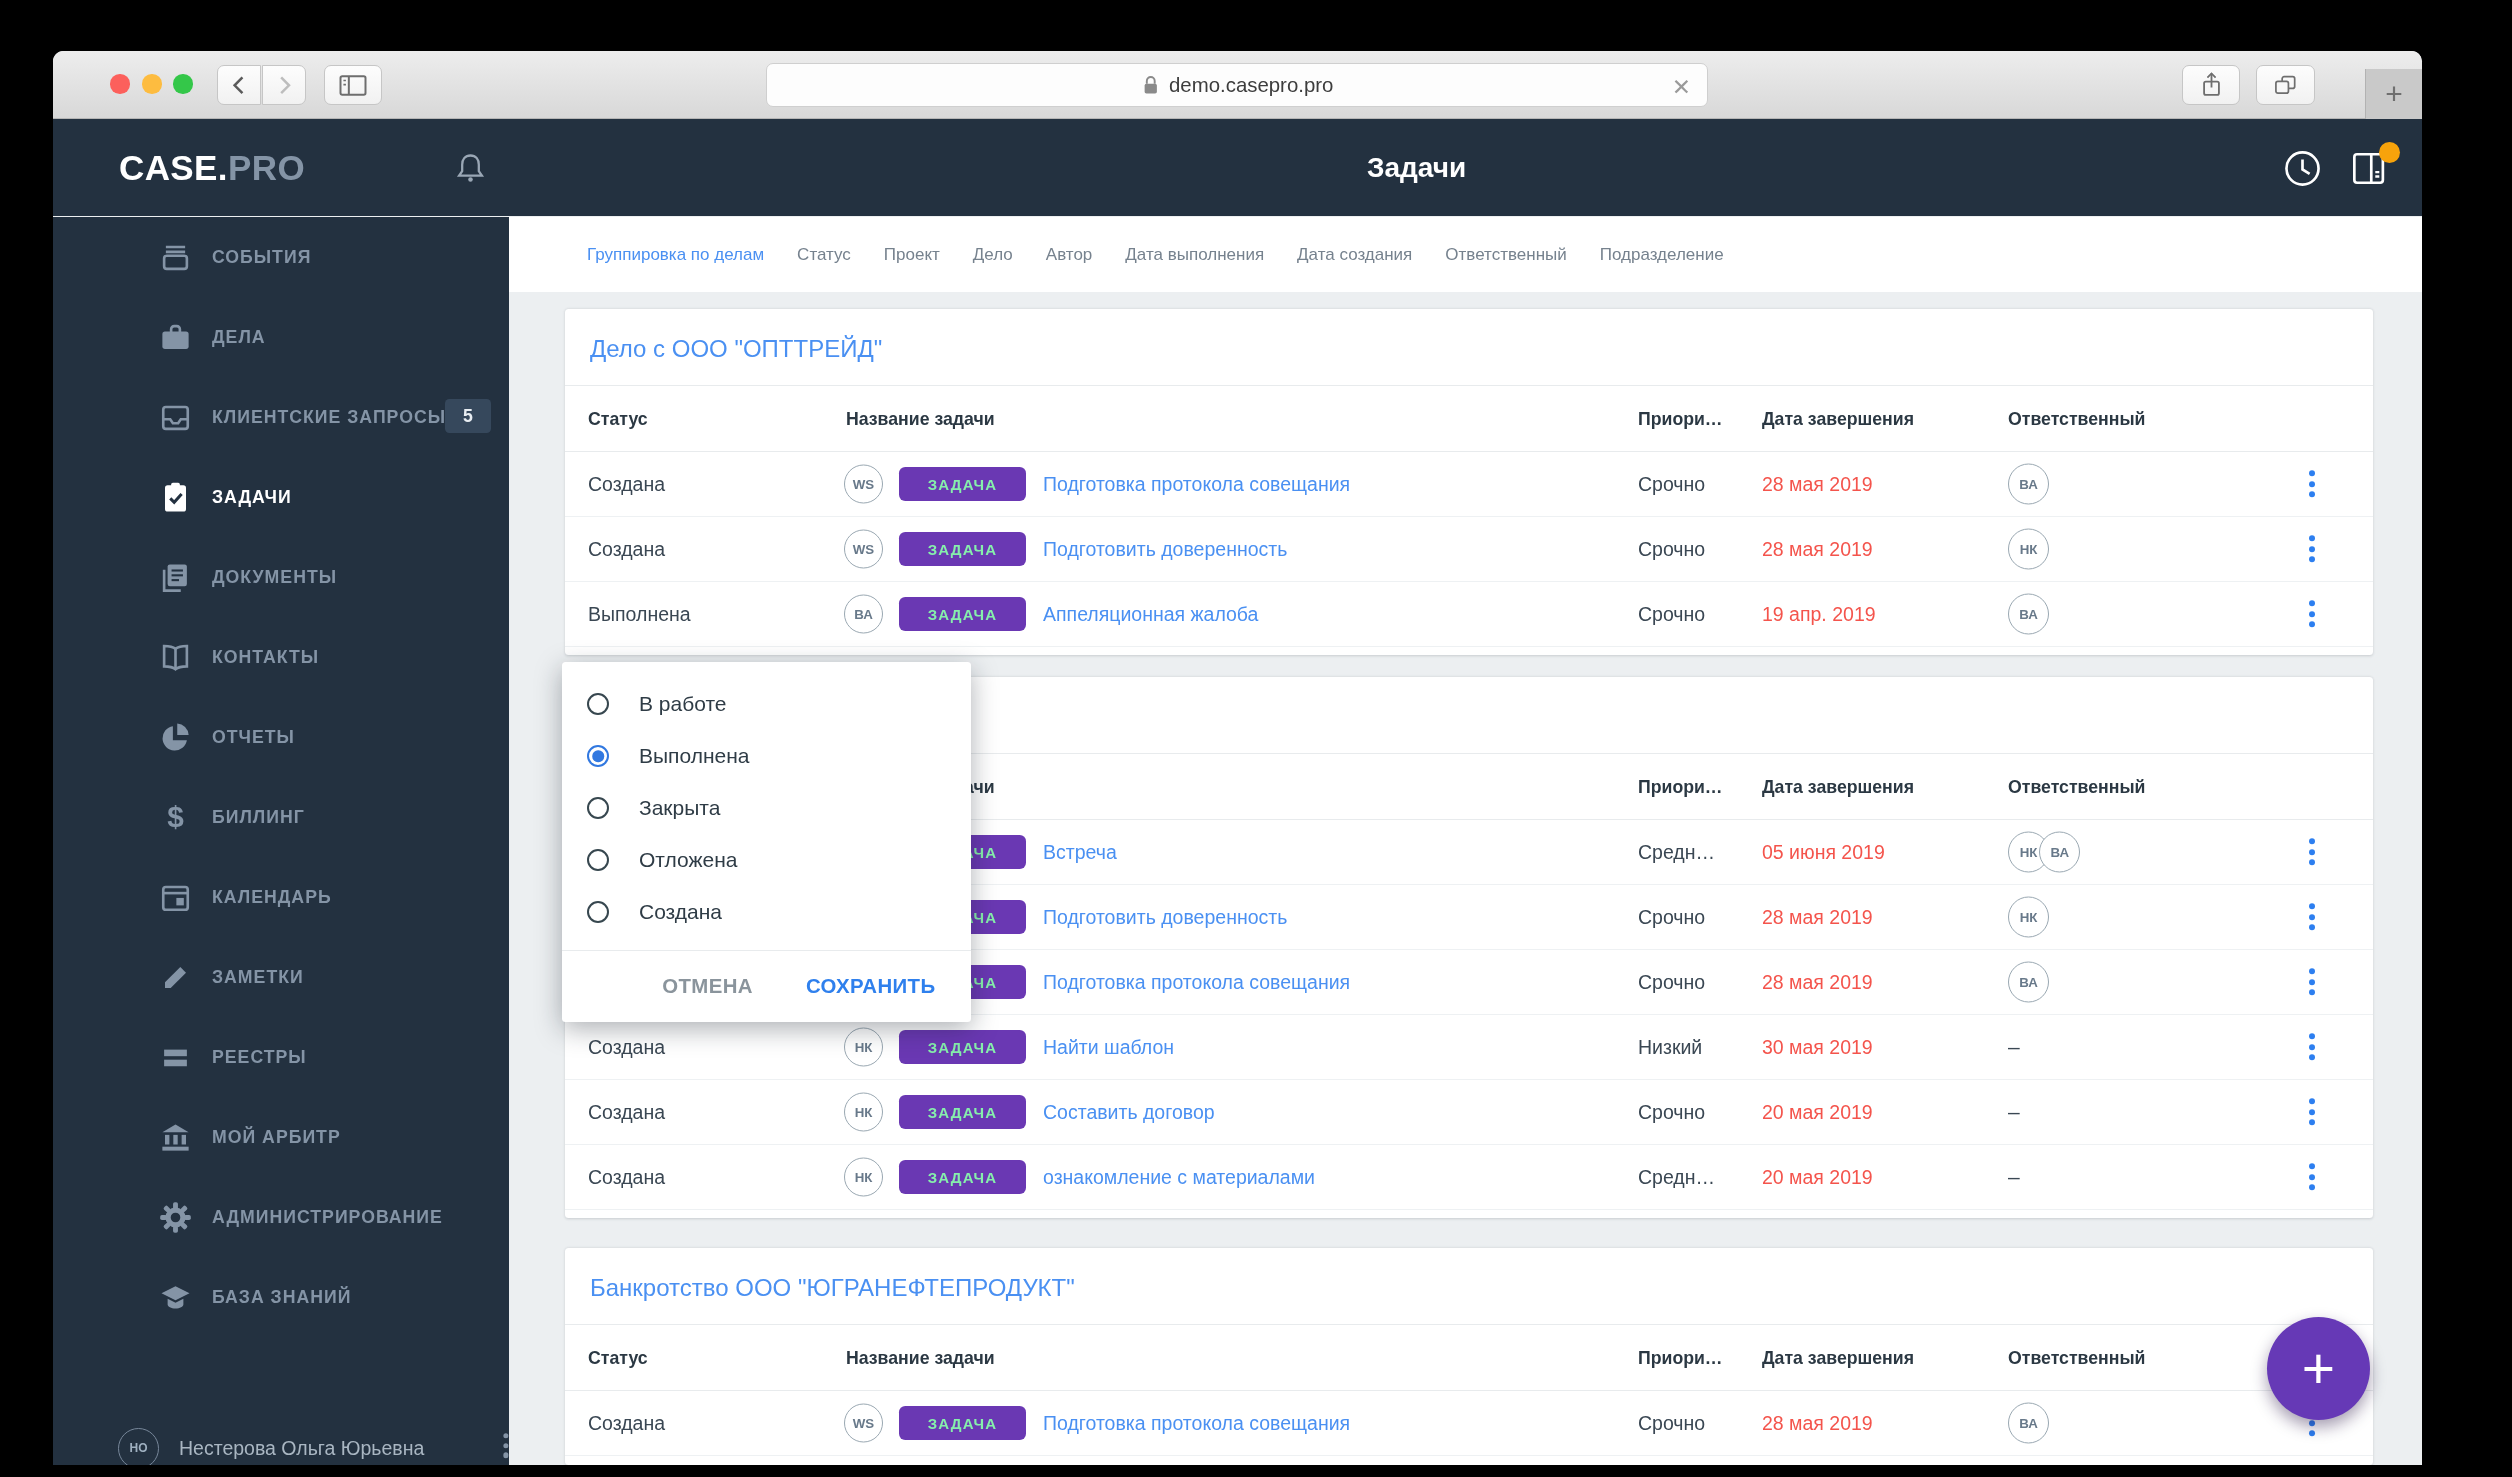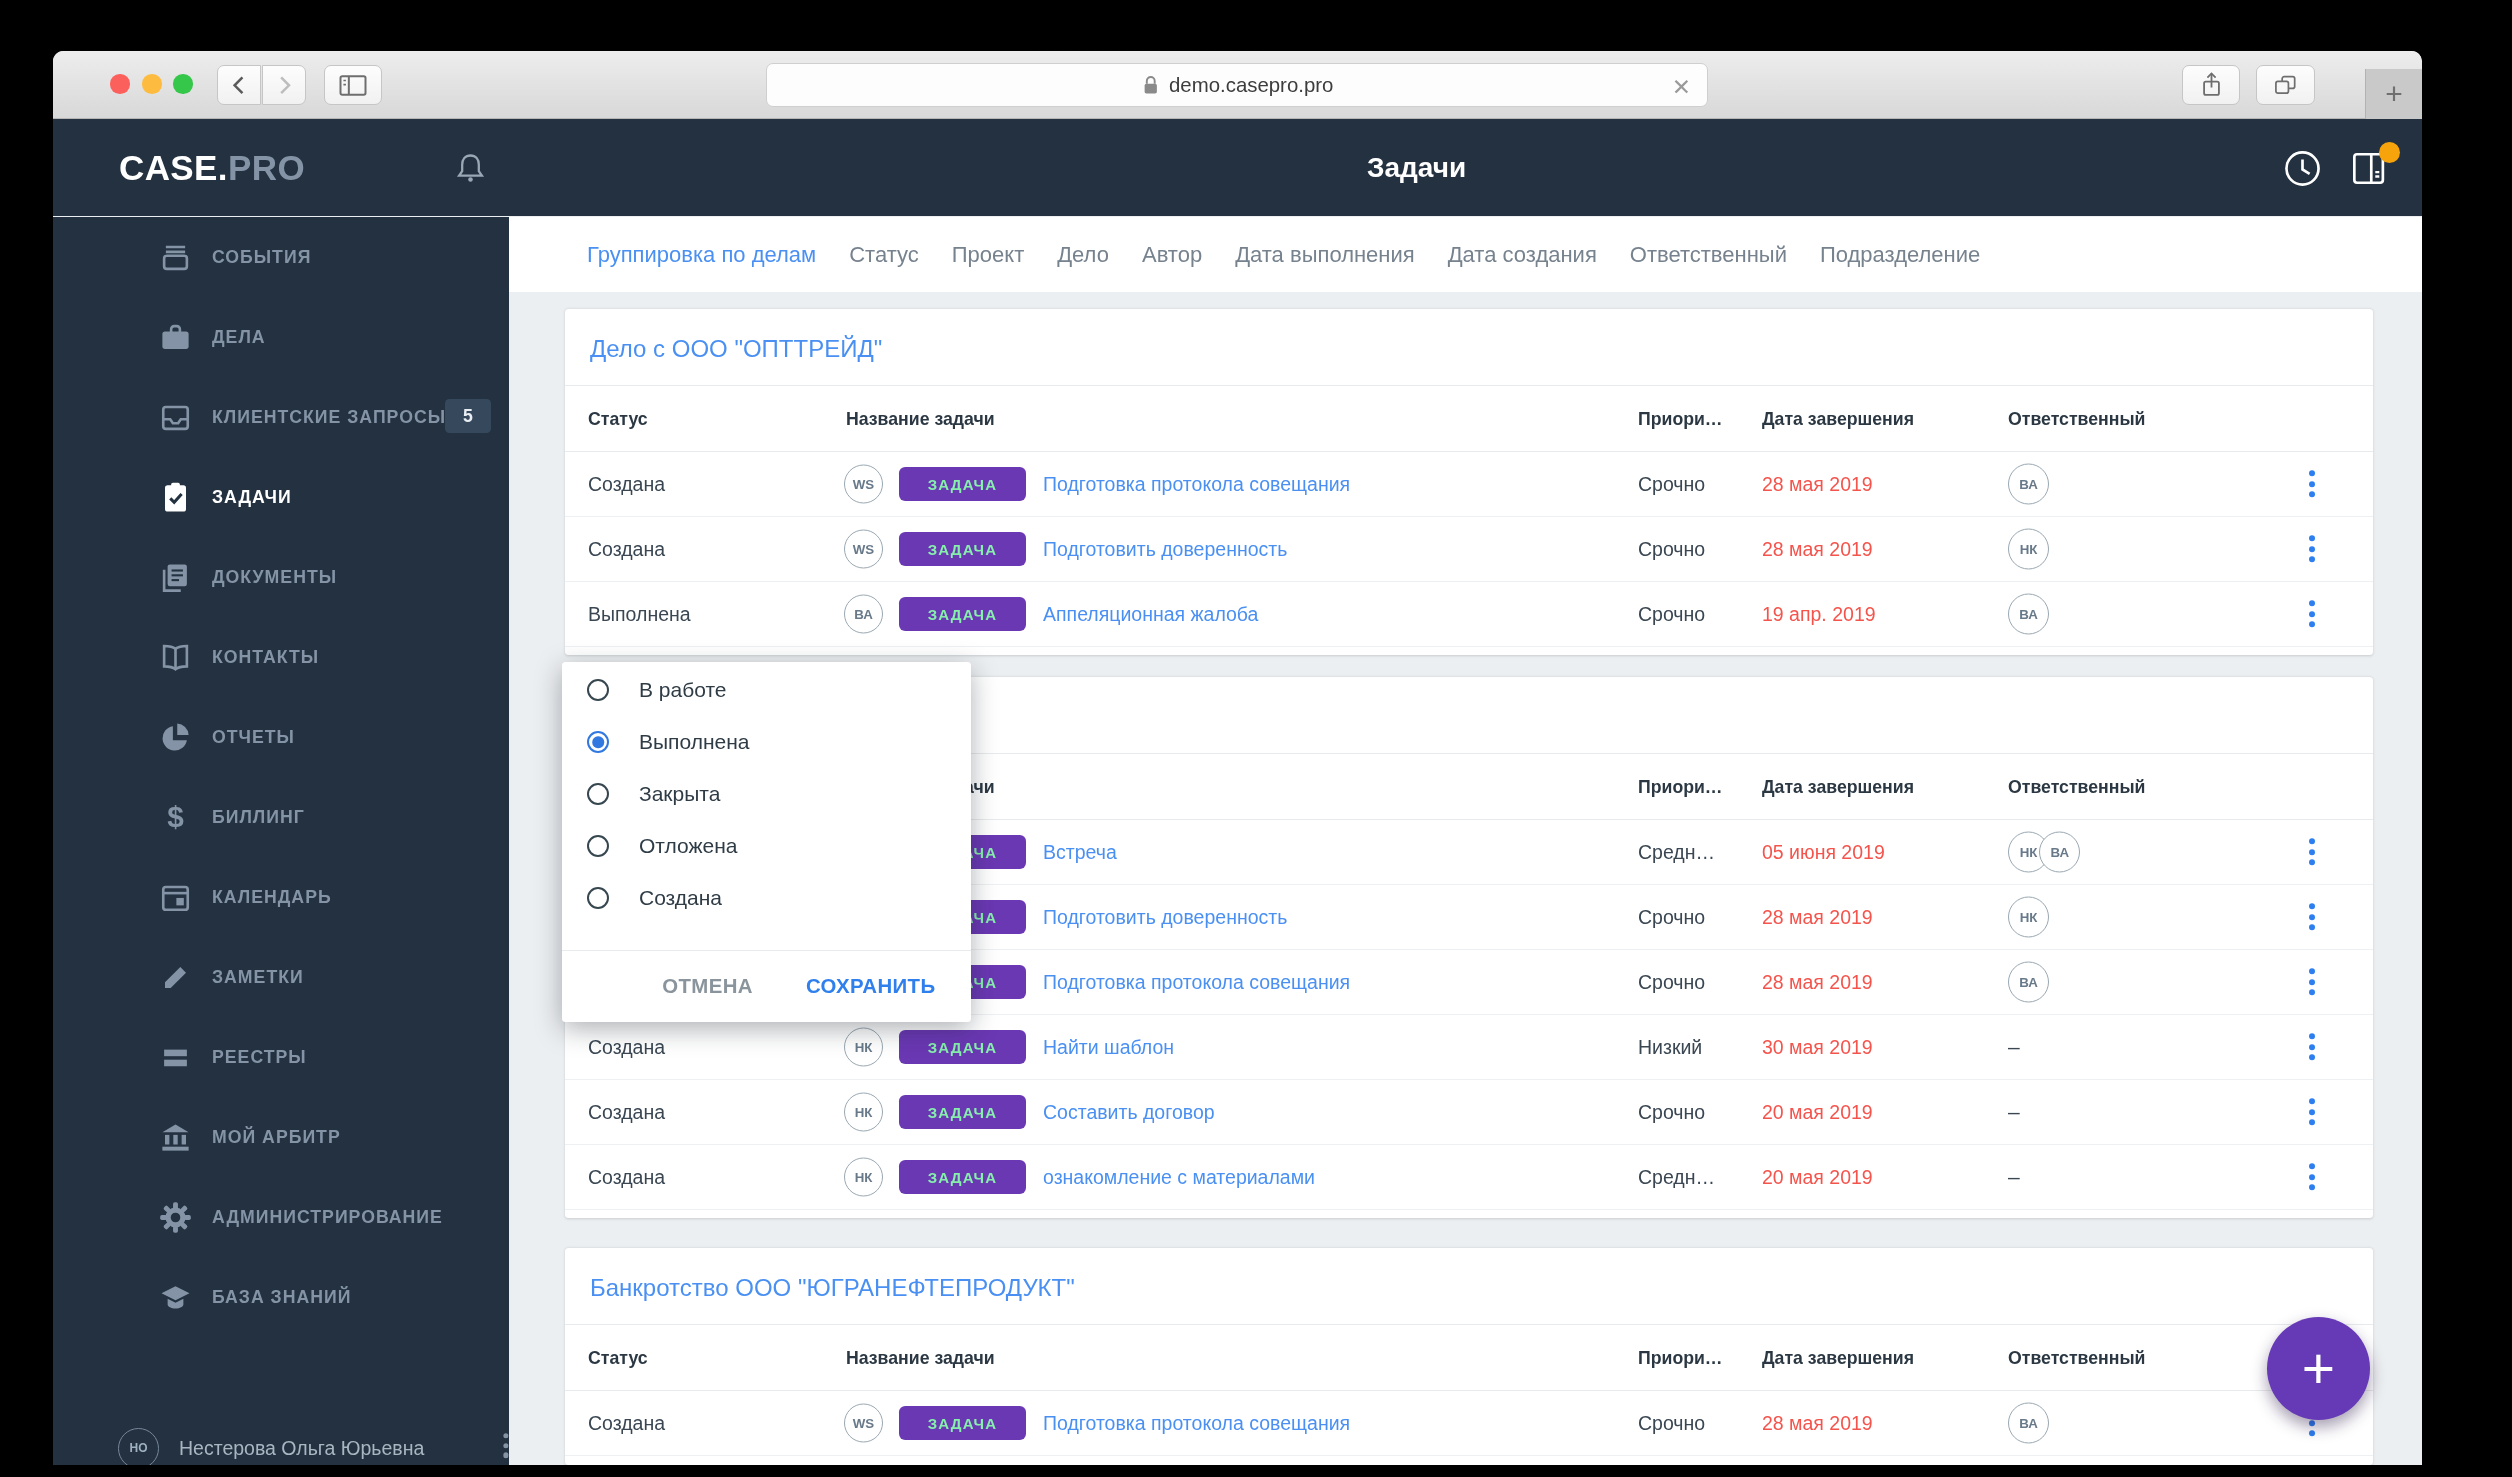--- a/index.html
+++ b/index.html
@@ -45,21 +45,21 @@
   .side-user{position:absolute;left:0;bottom:-19.5px;width:456px;height:73px;display:flex;align-items:center;}
   .uavatar{position:absolute;left:65px;width:41px;height:41px;border:1.8px solid #77879a;border-radius:50%;color:#9fb0c0;font-size:12px;font-weight:bold;display:flex;align-items:center;justify-content:center;}
   .uname{position:absolute;left:126px;color:#a9b6c2;font-size:19.5px;}
   .ukebab{position:absolute;left:453px;top:50%;transform:translate(-50%,-60%);}
   .dots{display:flex;flex-direction:column;gap:4.4px;align-items:center;}
   .dots i{width:6.2px;height:6.2px;border-radius:50%;background:#2d7ff0;display:block;}
   .dots.gray i{background:#8494a6;width:5.3px;height:5.3px;}
 
   
   .filterbar{position:absolute;left:456px;top:166px;right:0;height:75px;background:#fff;display:flex;align-items:center;gap:33px;padding-left:78px;}
-  .filter-item{font-size:22px;color:#76828e;cursor:pointer;white-space:nowrap;}
+  .filter-item{font-size:17px;color:#76828e;cursor:pointer;white-space:nowrap;}
   .filter-item.active{color:#4a90f2;}
 
   .card{position:absolute;left:512px;width:1808px;background:#fff;border-radius:3.5px;box-shadow:0 0.9px 2.7px rgba(40,50,60,.18);}
   .card-title{height:77px;border-bottom:0.9px solid #e8ebed;position:relative;}
   .card-title h2{margin:0;position:absolute;left:25px;top:50%;transform:translateY(-44%);font-size:24px;font-weight:normal;color:#4a90f2;}
   .thead{position:relative;height:66px;border-bottom:0.9px solid #e8ebed;}
   .thead span{position:absolute;top:50%;transform:translateY(-50%);font-size:17.7px;font-weight:bold;color:#2b3843;}
   .h-status{left:23px;} .h-task{left:281px;} .h-prio{left:1073px;} .h-due{left:1197px;} .h-asg{left:1443px;}
   .rows{position:relative;}
   .trow{position:relative;height:65px;border-bottom:0.9px solid #eef1f3;}
@@ -76,21 +76,21 @@
   .asg-dash{font-size:21px;color:#3a4753;}
   .c-kebab{left:1737px;padding:7px;cursor:pointer;}
   .card-pad{height:8px;}
 
   #card-0{top:258px;}
   #card-1{top:626px;}
   #card-2{top:1197px;height:217px;overflow:hidden;}
 
   
   .popover{position:absolute;left:509px;top:611px;width:409px;height:360px;background:#fff;border-radius:3.5px;box-shadow:0 7px 26.6px rgba(20,30,40,.35);z-index:10;}
-  .pop-options{padding-top:2px;}
+  .pop-options{padding-top:16px;}
   .pop-opt{height:52px;display:flex;align-items:center;padding-left:25px;gap:30px;cursor:pointer;}
   .radio{width:22px;height:22px;border:2.7px solid #37474f;border-radius:50%;flex:none;position:relative;}
   .pop-opt.selected .radio{border-color:#3178e0;}
   .pop-opt.selected .radio::after{content:"";position:absolute;left:50%;top:50%;transform:translate(-50%,-50%);width:11.5px;height:11.5px;border-radius:50%;background:#3178e0;}
   .pop-label{font-size:21px;color:#2f3c46;}
   .pop-actions{position:absolute;left:0;right:0;bottom:0;height:72px;border-top:0.9px solid #e8ebed;display:flex;align-items:center;justify-content:flex-end;gap:46px;padding-right:32px;}
   .pop-btn{font-size:20.4px;font-weight:bold;letter-spacing:0.4px;background:none;border:none;cursor:pointer;padding:5.3px 3.5px;}
   .pop-cancel{color:#8a949c;}
   .pop-save{color:#2f80ed;}
 

